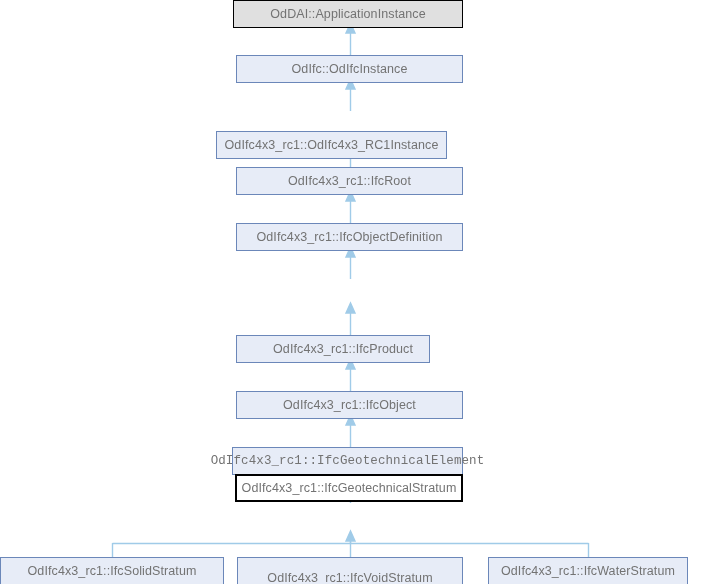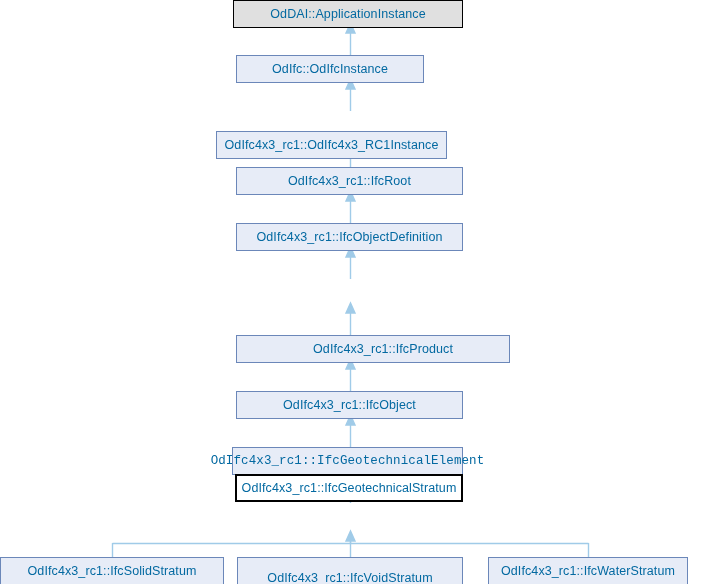--- a/index.html
+++ b/index.html
@@ -30,21 +30,21 @@
   }
   .node {
     position: absolute;
     box-sizing: border-box;
     display: flex;
     align-items: center;
     justify-content: center;
     height: 28px;
     font-size: 12.5px;
     line-height: 1;
-    color: #0369a1;
+    color: #737373;
     white-space: nowrap;
     letter-spacing: 0.1px;
   }
   .node.blue {
     background: #e7ecf7;
     border: 1px solid #6b87b9;
   }
   .node.gray {
     background: #e0e0e0;
     border: 1px solid #000000;
@@ -115,38 +115,38 @@
         <polygon points="350.5,531 346,541 355,541"></polygon>
       </g>
 
     </g>
   </svg>
 
   <div class="node gray" style="left:233px; top:0px; width:230px;">
     <span class="node-label">OdDAI::ApplicationInstance</span>
   </div>
 
-  <div class="node blue" style="left:236px; top:55px; width:188px;text-align:center;">
+  <div class="node blue" style="left:236px; top:55px; width:227px;text-align:center;">
     <span class="node-label">OdIfc::OdIfcInstance</span>
   </div>
 
   <div class="node blue" style="left:216px; top:111px; width:231px;margin-top:20px;">
     <span class="node-label">OdIfc4x3_rc1::OdIfc4x3_RC1Instance</span>
   </div>
 
   <div class="node blue" style="left:236px; top:167px; width:227px;">
     <span class="node-label">OdIfc4x3_rc1::IfcRoot</span>
   </div>
 
   <div class="node blue" style="left:236px; top:223px; width:227px;">
     <span class="node-label">OdIfc4x3_rc1::IfcObjectDefinition</span>
   </div>
 
 
-  <div class="node blue" style="left:236px; top:335px; width:274px;padding-left:20px;">
+  <div class="node blue" style="left:236px; top:335px; width:194px;padding-left:20px;">
     <span class="node-label">OdIfc4x3_rc1::IfcProduct</span>
   </div>
 
   <div class="node blue" style="left:236px; top:391px; width:227px;">
     <span class="node-label">OdIfc4x3_rc1::IfcObject</span>
   </div>
 
   <div class="node blue" style="left:232px; top:447px; width:231px;font-family:Liberation Mono, monospace;">
     <span class="node-label">OdIfc4x3_rc1::IfcGeotechnicalElement</span>
   </div>

